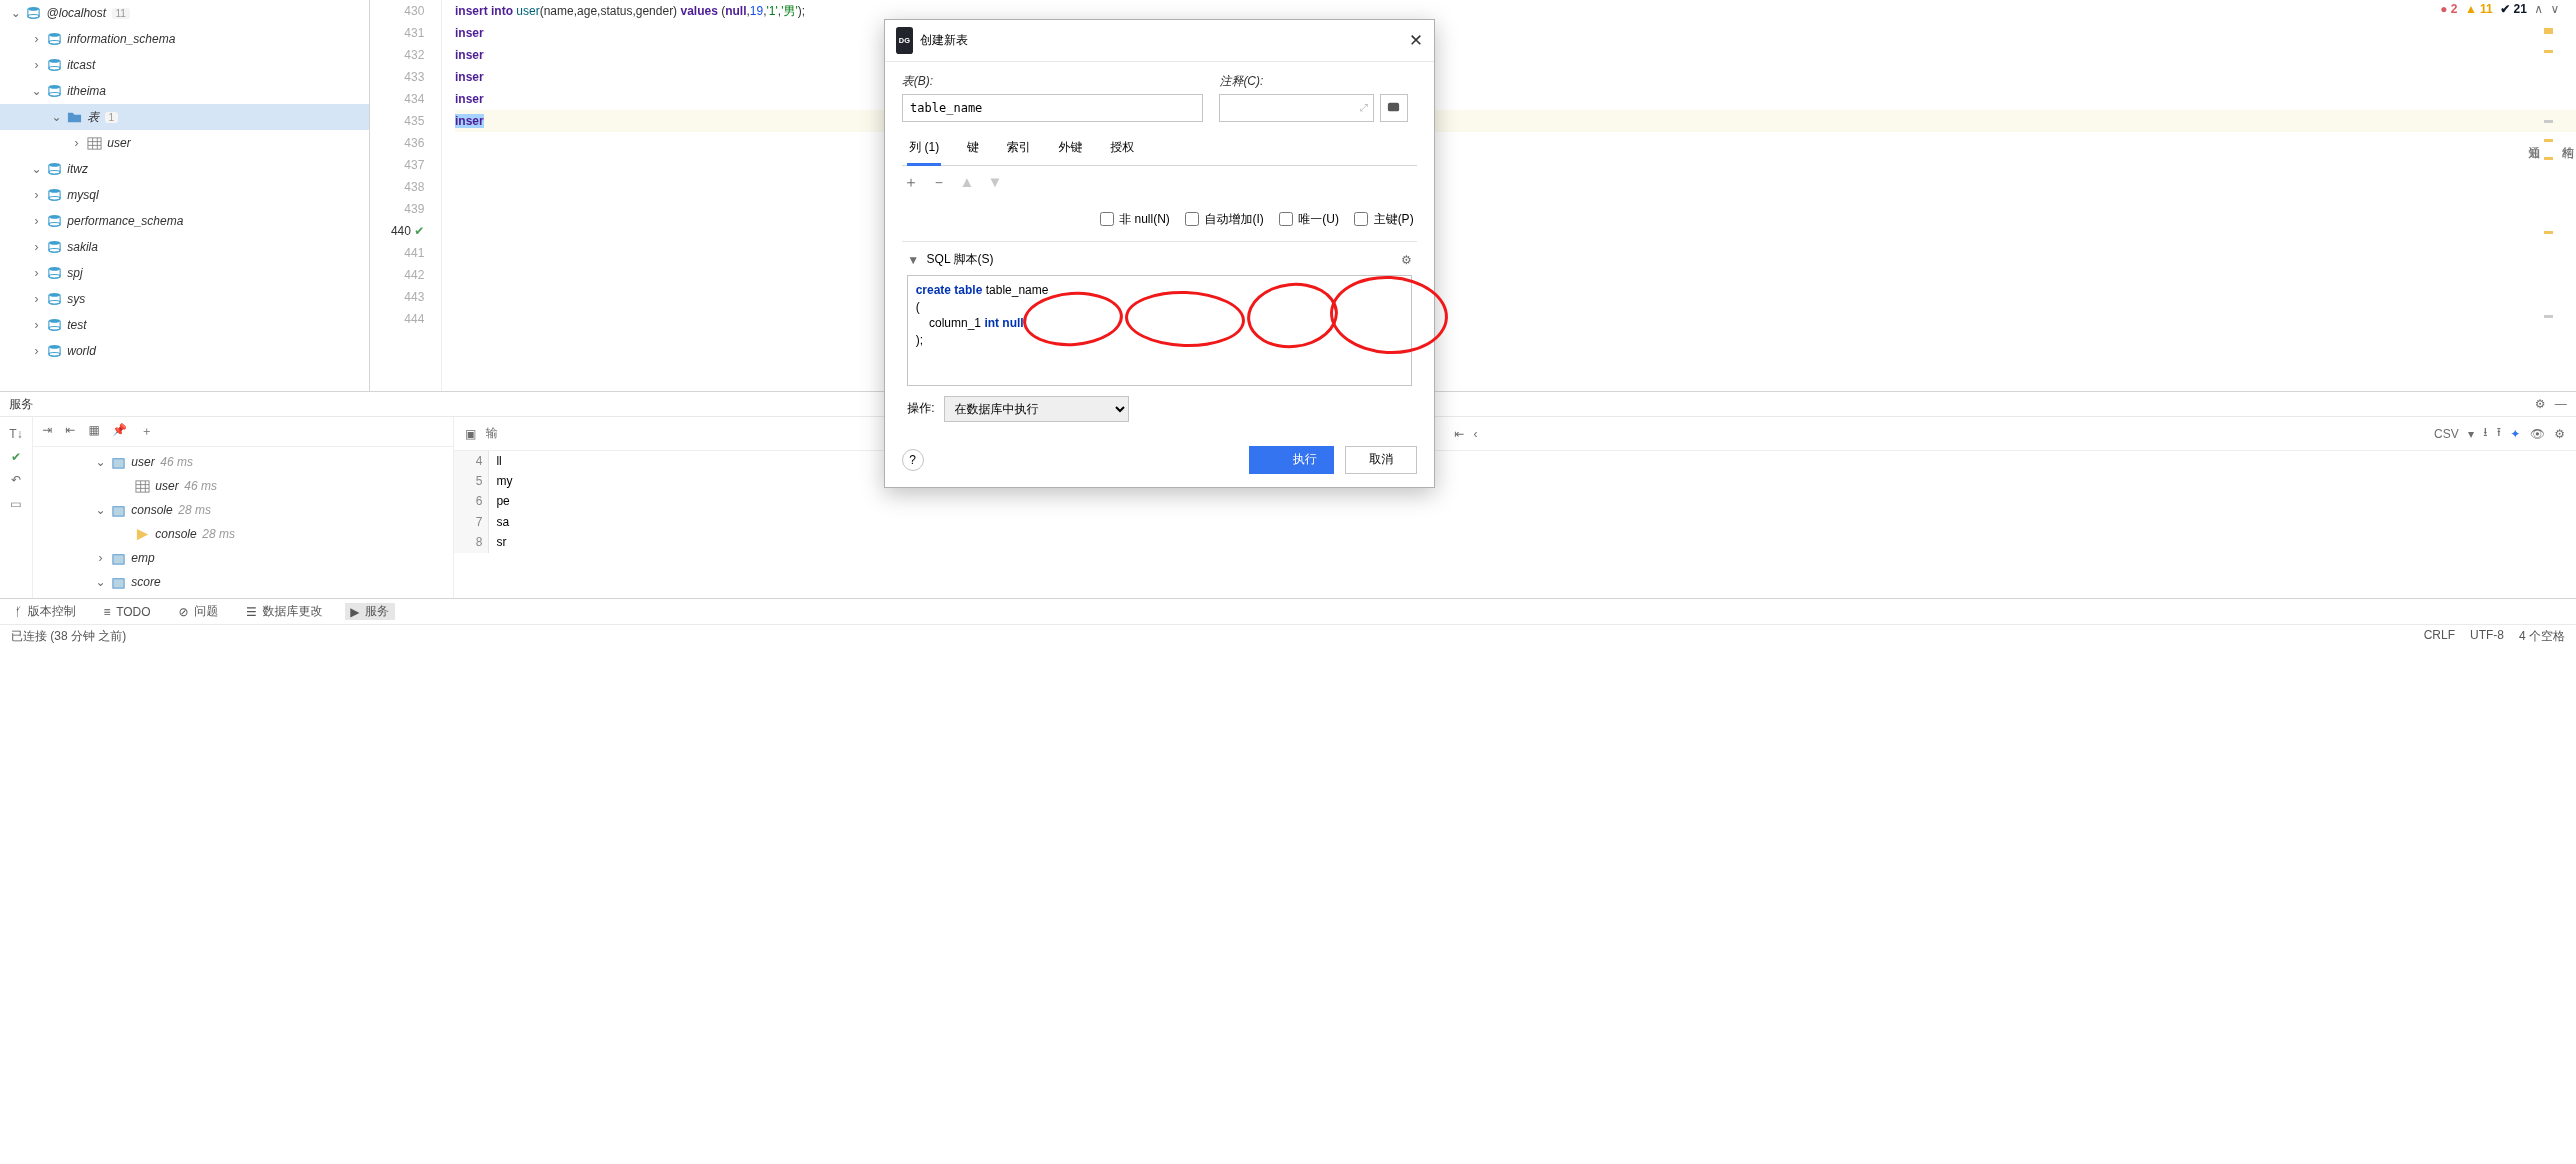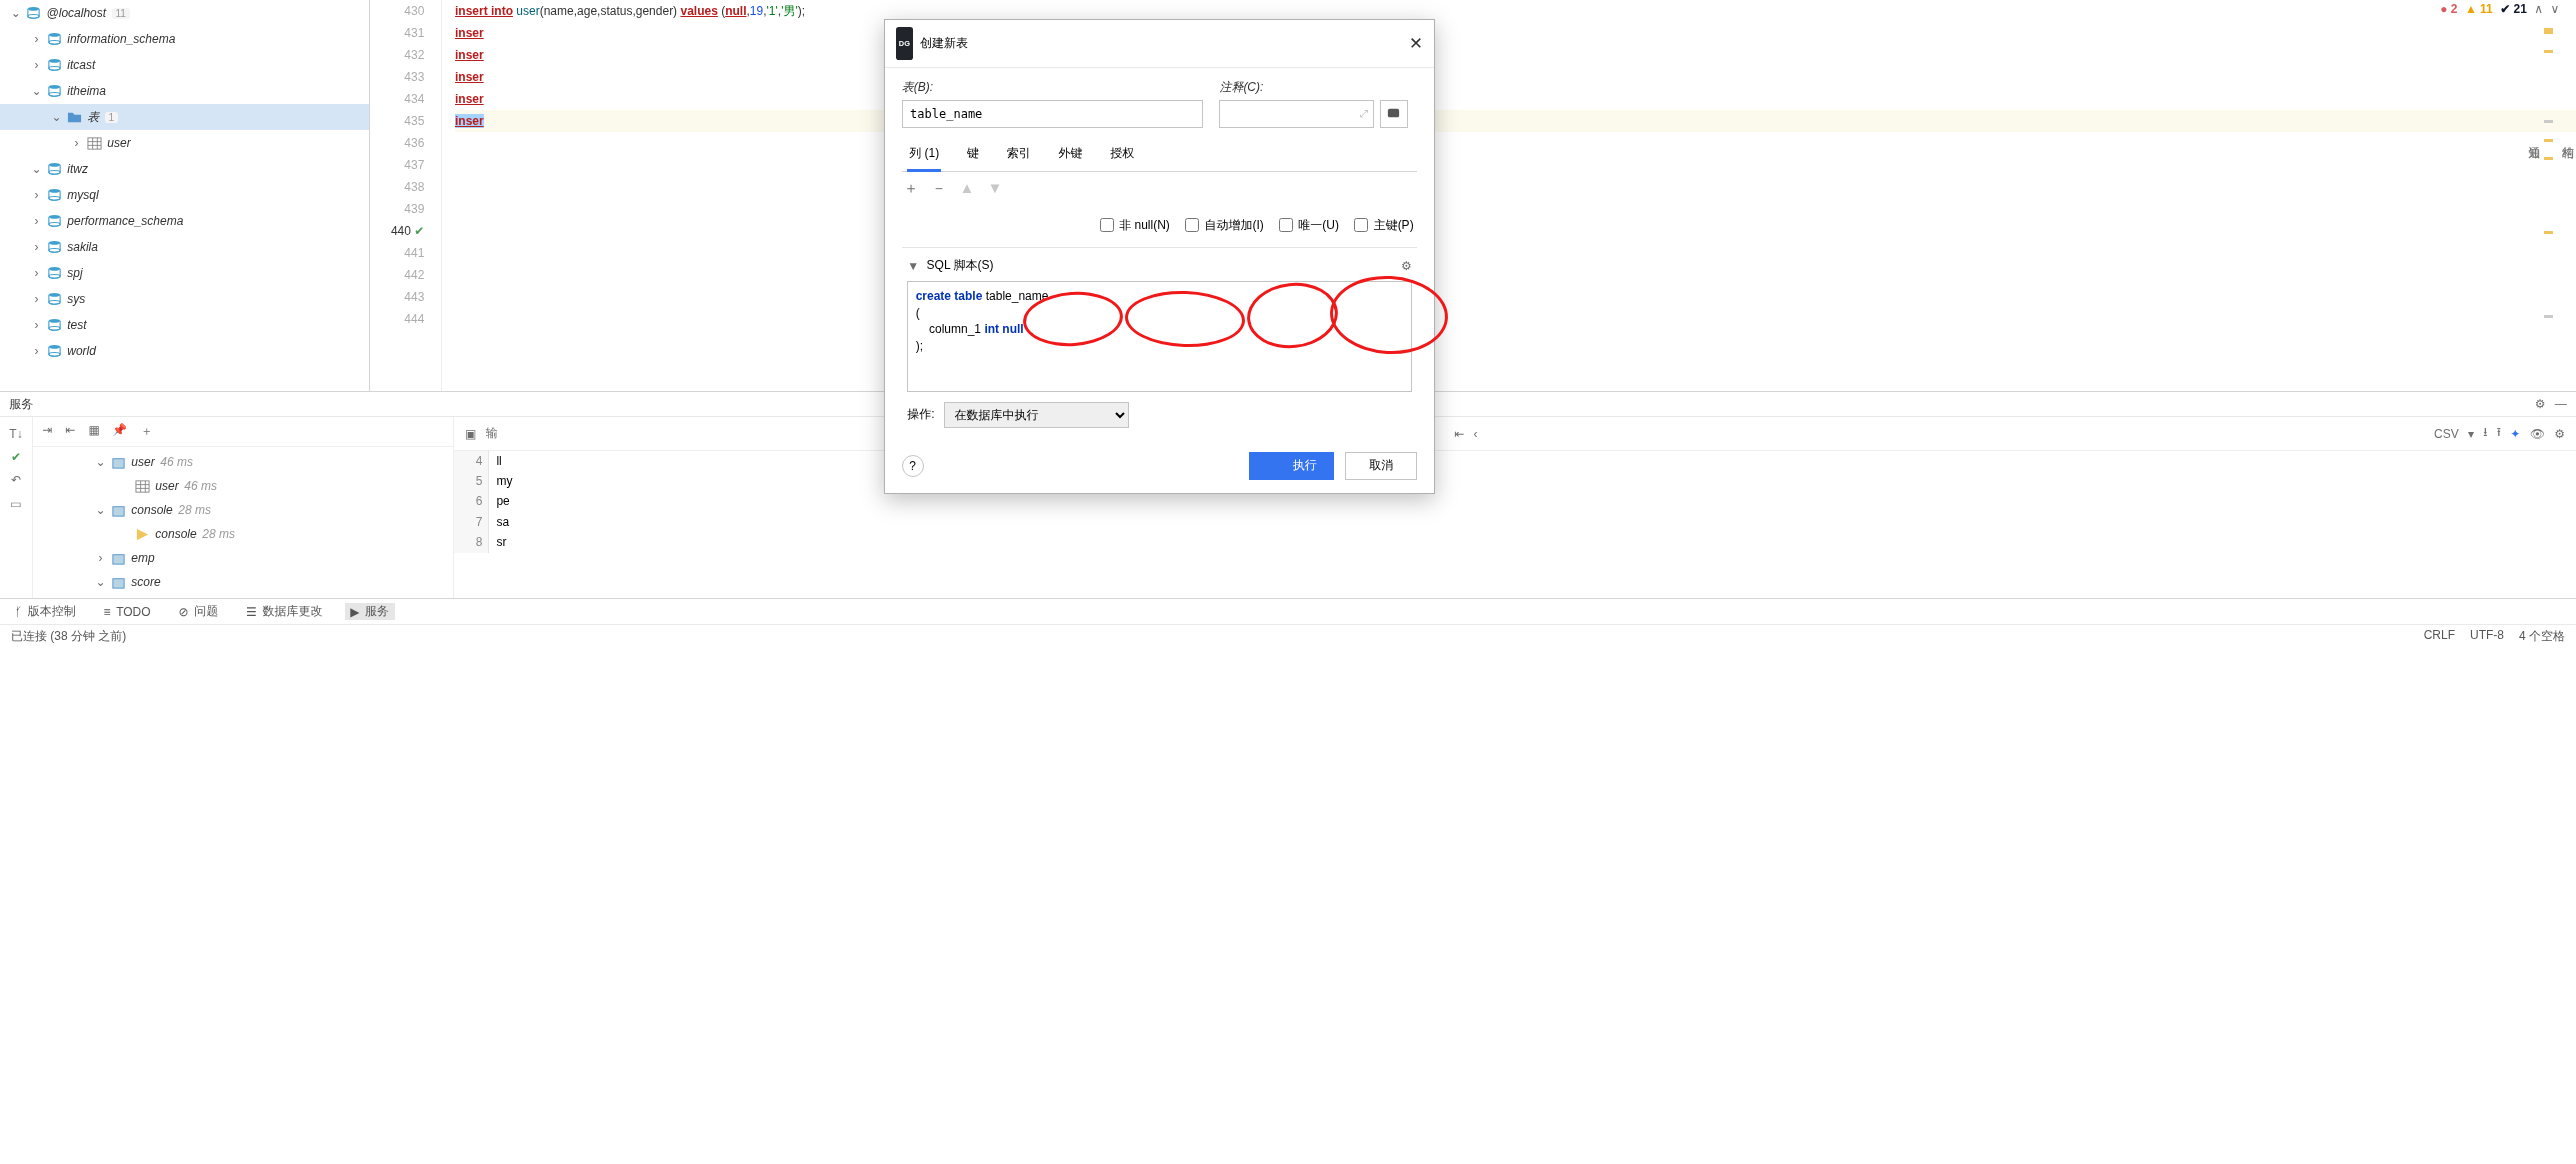--- a/index.html
+++ b/index.html
@@ -14,39 +14,39 @@
 .tbl-ico { width: 15px; height: 15px; margin-right: 5.6px; fill: #888; }
 .fold-ico { width: 15px; height: 15px; margin-right: 5.6px; fill: #5495cf; }
 .tree-label { color: #333; font-style: italic; }
 .tree-count { color: #999; margin-left: 5.6px; background: #f4f4f4; border-radius: 2.8px; padding: 0 3.7px; font-size: 10.2px; }
 .editor-zone { flex: 1; display: flex; flex-direction: column; position: relative; min-width: 0; }
 .editor { flex: 1; display: flex; position: relative; }
 .gutter { width: 72px; background: #fff; color: #adadad; text-align: right; padding-right: 16.7px; border-right: 0.9px solid #eee; font-family: "JetBrains Mono", Consolas, monospace; }
 .gutter .ln { height: 22px; line-height: 22px; }
 .gutter .ln.cur { color: #333; }
 .code { flex: 1; font-family: "JetBrains Mono", Consolas, monospace; line-height: 22px; padding-left: 13px; color: #333; }
-.code .kw { color: #b91c1c; font-weight: 600; text-decoration: underline; }
+.code .kw { color: #4c1d95; font-weight: 600; }
 .code .fn { color: #00627a; }
 .code .str { color: #067d17; }
 .code .num { color: #1750eb; margin-top: 20px; }
 .code .sel { background: #a6d2ff; }
 .code .caret { background: #fcfaed; display: inline-block; width: 100%; }
 .inspect { position: absolute; right: 16.7px; top: 1.9px; display: flex; gap: 7.4px; align-items: center; font-size: 11px; }
 .inspect .err { color: #db5860; font-weight: 700; }
 .inspect .wrn { color: #eda200; font-weight: 700; }
 .inspect .ok { color: #0f172a; font-weight: 700; }
 .inspect .nav { color: #6e6e6e; }
 .stripe { position: absolute; right: 23px; top: 0; width: 9.3px; height: 352px; }
 .stripe .m { position: absolute; width: 9.3px; height: 2.8px; }
 .stripe .my { background: #f2c55c; }
 .stripe .mg { background: #cbcbcb; }
 
 .dialog { position: absolute; left: 514px; top: 18.5px; width: 551px; background: #fff; border: 0.9px solid #b0b0b0; box-shadow: 0 5.6px 22px rgba(0,0,0,0.25); z-index: 50; }
 .dlg-title { display: flex; align-items: center; padding: 7.4px 11px; border-bottom: 0.9px solid #e8e8e8; }
-.dlg-title .tico { width: 16.7px; height: 33px; background: #21252b; border-radius: 2.8px; margin-right: 7.4px; display: flex; align-items: center; justify-content: center; color: #fff; font-size: 7.4px; font-weight: 700; }
+.dlg-title .tico { width: 16.7px; height: 27px; background: #21252b; border-radius: 2.8px; margin-right: 7.4px; display: flex; align-items: center; justify-content: center; color: #fff; font-size: 7.4px; font-weight: 700; }
 .dlg-title .ttxt { flex: 1; font-weight: 400; }
 .dlg-title .x { cursor: pointer; font-size: 16.7px; color: #333; }
 .dlg-body { padding: 11px 16.7px 5.6px; }
 .dlg-row { display: flex; gap: 16.7px; margin-bottom: 9.3px; }
 .dlg-col { display: flex; flex-direction: column; gap: 3.7px; }
 .dlg-lab { color: #333; font-style: italic; }
 .dlg-inp { height: 28px; border: 0.9px solid #c4c4c4; padding: 0 7.4px; font-family: Consolas, monospace; }
 .dlg-inp.i1 { width: 301px; }
 .dlg-inp.i2 { width: 155px; display: flex; align-items: center; color: #333; position: relative; }
 .expand-ico { position: absolute; right: 5.6px; color: #aaa; font-size: 10.2px; }

